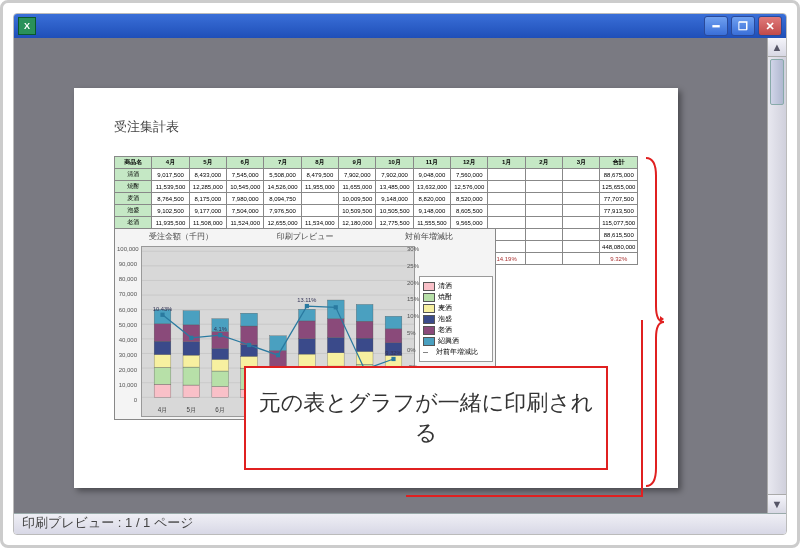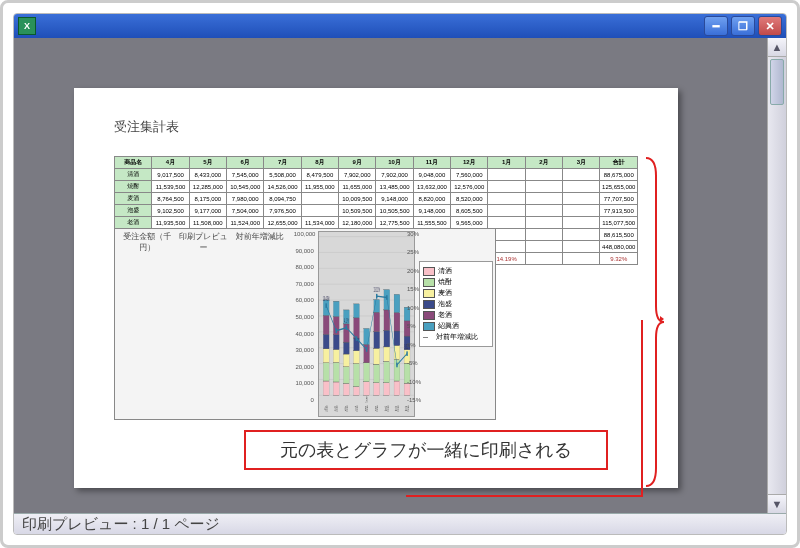--- a/index.html
+++ b/index.html
@@ -27,37 +27,37 @@
   
   .sheet{position:absolute;left:40px;top:30px;right:40px}
   .tblTitle{font-size:13px;color:#444;margin-bottom:20px}
   table.data{border-collapse:collapse;width:100%;table-layout:fixed}
   table.data th,table.data td{border:1px solid #888;font-size:6px;padding:1px 0;text-align:center;overflow:hidden;white-space:nowrap}
   table.data th{background:#c5e8c5}
   table.data td.rowh{background:#c5e8c5}
   table.data tr.sum td{background:#fff}
   table.data tr.pct td{color:#a33}
   
-  .chartbox{position:absolute;left:40px;top:140px;width:380px;height:190px;border:1px solid #888;background:#f4f4f4;display:flex;flex-direction:row}
+  .chartbox{position:absolute;left:40px;top:140px;width:380px;height:190px;border:1px solid #888;background:#f4f4f4;display:flex;flex-direction:column}
   .chartTitle{display:flex;font-size:8px;color:#444;padding:2px 4px}
   .chartTitle span{flex:1;text-align:center}
   .chartBody{flex:1;display:flex;position:relative;padding:2px}
   .plot{flex:1;background:#d8d8d8;border:1px solid #999;position:relative;margin-left:24px;margin-right:4px}
   .legend{width:66px;align-self:flex-start;margin-top:30px;border:1px solid #999;background:#fff;font-size:7px;padding:3px}
   .legend div{display:flex;align-items:center;gap:3px;margin:1px 0}
   .sw{width:10px;height:7px;border:1px solid #555}
   .yaxis{position:absolute;left:2px;top:2px;bottom:16px;width:20px;display:flex;flex-direction:column;justify-content:space-between;font-size:6px;color:#555;text-align:right}
   .y2axis{position:absolute;right:70px;top:2px;bottom:16px;width:18px;display:flex;flex-direction:column;justify-content:space-between;font-size:6px;color:#555}
   
-  .annot{position:absolute;left:170px;bottom:18px;width:340px;border:2px solid #e02020;background:#fff;padding:6px 10px;font-size:18px;color:#333;text-align:center}
+  .annot{position:absolute;left:170px;bottom:18px;width:340px;border:2px solid #e02020;background:#fff;padding:20px 10px;font-size:22px;color:#333;text-align:center}
   .brace{position:absolute;right:12px;top:68px;width:24px;height:332px}
   .brace svg{width:100%;height:100%}
   .connector{position:absolute;right:34px;top:232px;width:240px;height:200px;pointer-events:none}
   
-  .status{height:20px;background:linear-gradient(#efeff5,#d8d8e6);border-top:1px solid #9aa;display:flex;align-items:center;padding:0 8px;font-size:15px;color:#444}
+  .status{height:20px;background:linear-gradient(#efeff5,#d8d8e6);border-top:1px solid #9aa;display:flex;align-items:flex-start;padding:0 8px;font-size:13px;color:#444}
 </style>
 </head>
 <body>
 
 <div class="outer">
  <div class="inner">
 
   <div class="titlebar">
     <div class="appicon">X</div>
     <div class="winbtns">

